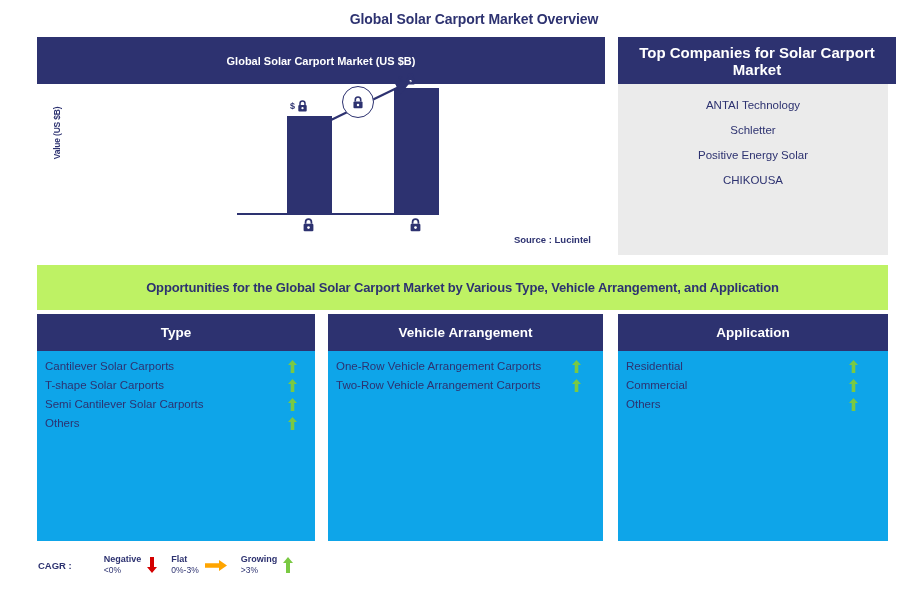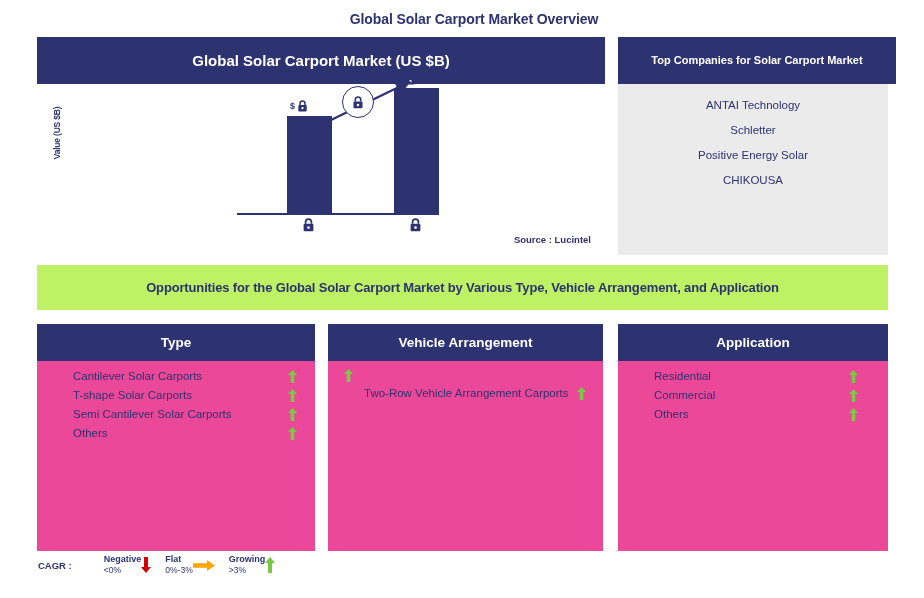--- a/index.html
+++ b/index.html
@@ -47,21 +47,21 @@
   
   .chart-card {
     position: absolute;
     left: 37px;
     top: 37px;
     width: 568px;
     height: 218px;
   }
   .chart-card .panel-header {
     height: 47px;
-    font-size: 15px;
+    font-size: 11px;
     width: 568px;
   }
   .chart-body {
     position: relative;
     width: 568px;
     height: 171px;
     background: #ffffff;
   }
 
   .yaxis-label {
@@ -147,21 +147,21 @@
   .companies-card {
     position: absolute;
     left: 618px;
     top: 37px;
     width: 270px;
     height: 218px;
     background: #EBEBEB;
   }
   .companies-card .panel-header {
     height: 47px;
-    font-size: 11px;
+    font-size: 15px;
     line-height: 17px;
     width: 278px;
     padding: 0 10px;
   }
   .company-list {
     padding-top: 8px;
   }
   .company-item {
     text-align: center;
     font-size: 11.5px;
@@ -185,23 +185,23 @@
     font-size: 13px;
     font-weight: bold;
     color: #2D3270;
     text-align: center;
     letter-spacing: -0.15px;
   }
 
   
   .cat-panel {
     position: absolute;
-    top: 324px;
+    top: 314px;
     height: 227px;
-    background: #ec4899;
+    background: #0ea5e9;
   }
   .cat-panel .panel-header {
     height: 37px;
     font-size: 13.5px;
   }
   .cat-type  { left: 37px;  width: 278px; }
   .cat-vehicle { left: 328px; width: 275px; }
   .cat-app   { left: 618px; width: 270px; }
 
   .cat-type .panel-header,
@@ -213,21 +213,21 @@
   }
   .cat-item {
     display: flex;
     align-items: center;
     justify-content: space-between;
     font-size: 11.5px;
     color: #2D3270;
     padding: 2px 0;
     line-height: 15px;
   }
-  .cat-item-label { white-space: nowrap; margin-left: 28px; }
+  .cat-item-label { white-space: nowrap; }
   .cat-item-arrow { flex: 0 0 auto; margin-left: 8px; }
 
   .cat-type .cat-list { padding-right: 18px; }
   .cat-vehicle .cat-list { padding-right: 22px; }
   .cat-app .cat-list { padding-right: 30px; }
 
   
   .legend {
     position: absolute;
     left: 38px;
@@ -240,20 +240,21 @@
   }
   .legend-title {
     font-weight: bold;
     font-size: 9.5px;
     margin-right: 32px;
     white-space: nowrap;
   }
   .legend-item {
     display: flex;
     align-items: center;
+    gap: 6px;
     margin-right: 14px;
   }
   .legend-text { line-height: 11px; }
   .legend-text .lt-top { font-weight: bold; font-size: 9px; display: block; }
   .legend-text .lt-bot { font-size: 8.5px; display: block; }
 
   svg { display: block; }
 </style>
 </head>
 <body>
@@ -379,20 +380,21 @@
             </svg>
         </span>
       </div>
     </div>
   </div>
 
   <div class="cat-panel cat-vehicle">
     <div class="panel-header">Vehicle Arrangement</div>
     <div class="cat-list">
       <div class="cat-item">
+        <span class="cat-item-label">One-Row Vehicle Arrangement Carports</span>
         <span class="cat-item-arrow">
           <svg width="9" height="13" viewBox="0 0 9 13">
               <path d="M4.5 0 L9 5 H6.3 V13 H2.7 V5 H0 Z" fill="#7AC943"></path>
             </svg>
         </span>
       </div>
       <div class="cat-item">
         <span class="cat-item-label">Two-Row Vehicle Arrangement Carports</span>
         <span class="cat-item-arrow">
           <svg width="9" height="13" viewBox="0 0 9 13">

